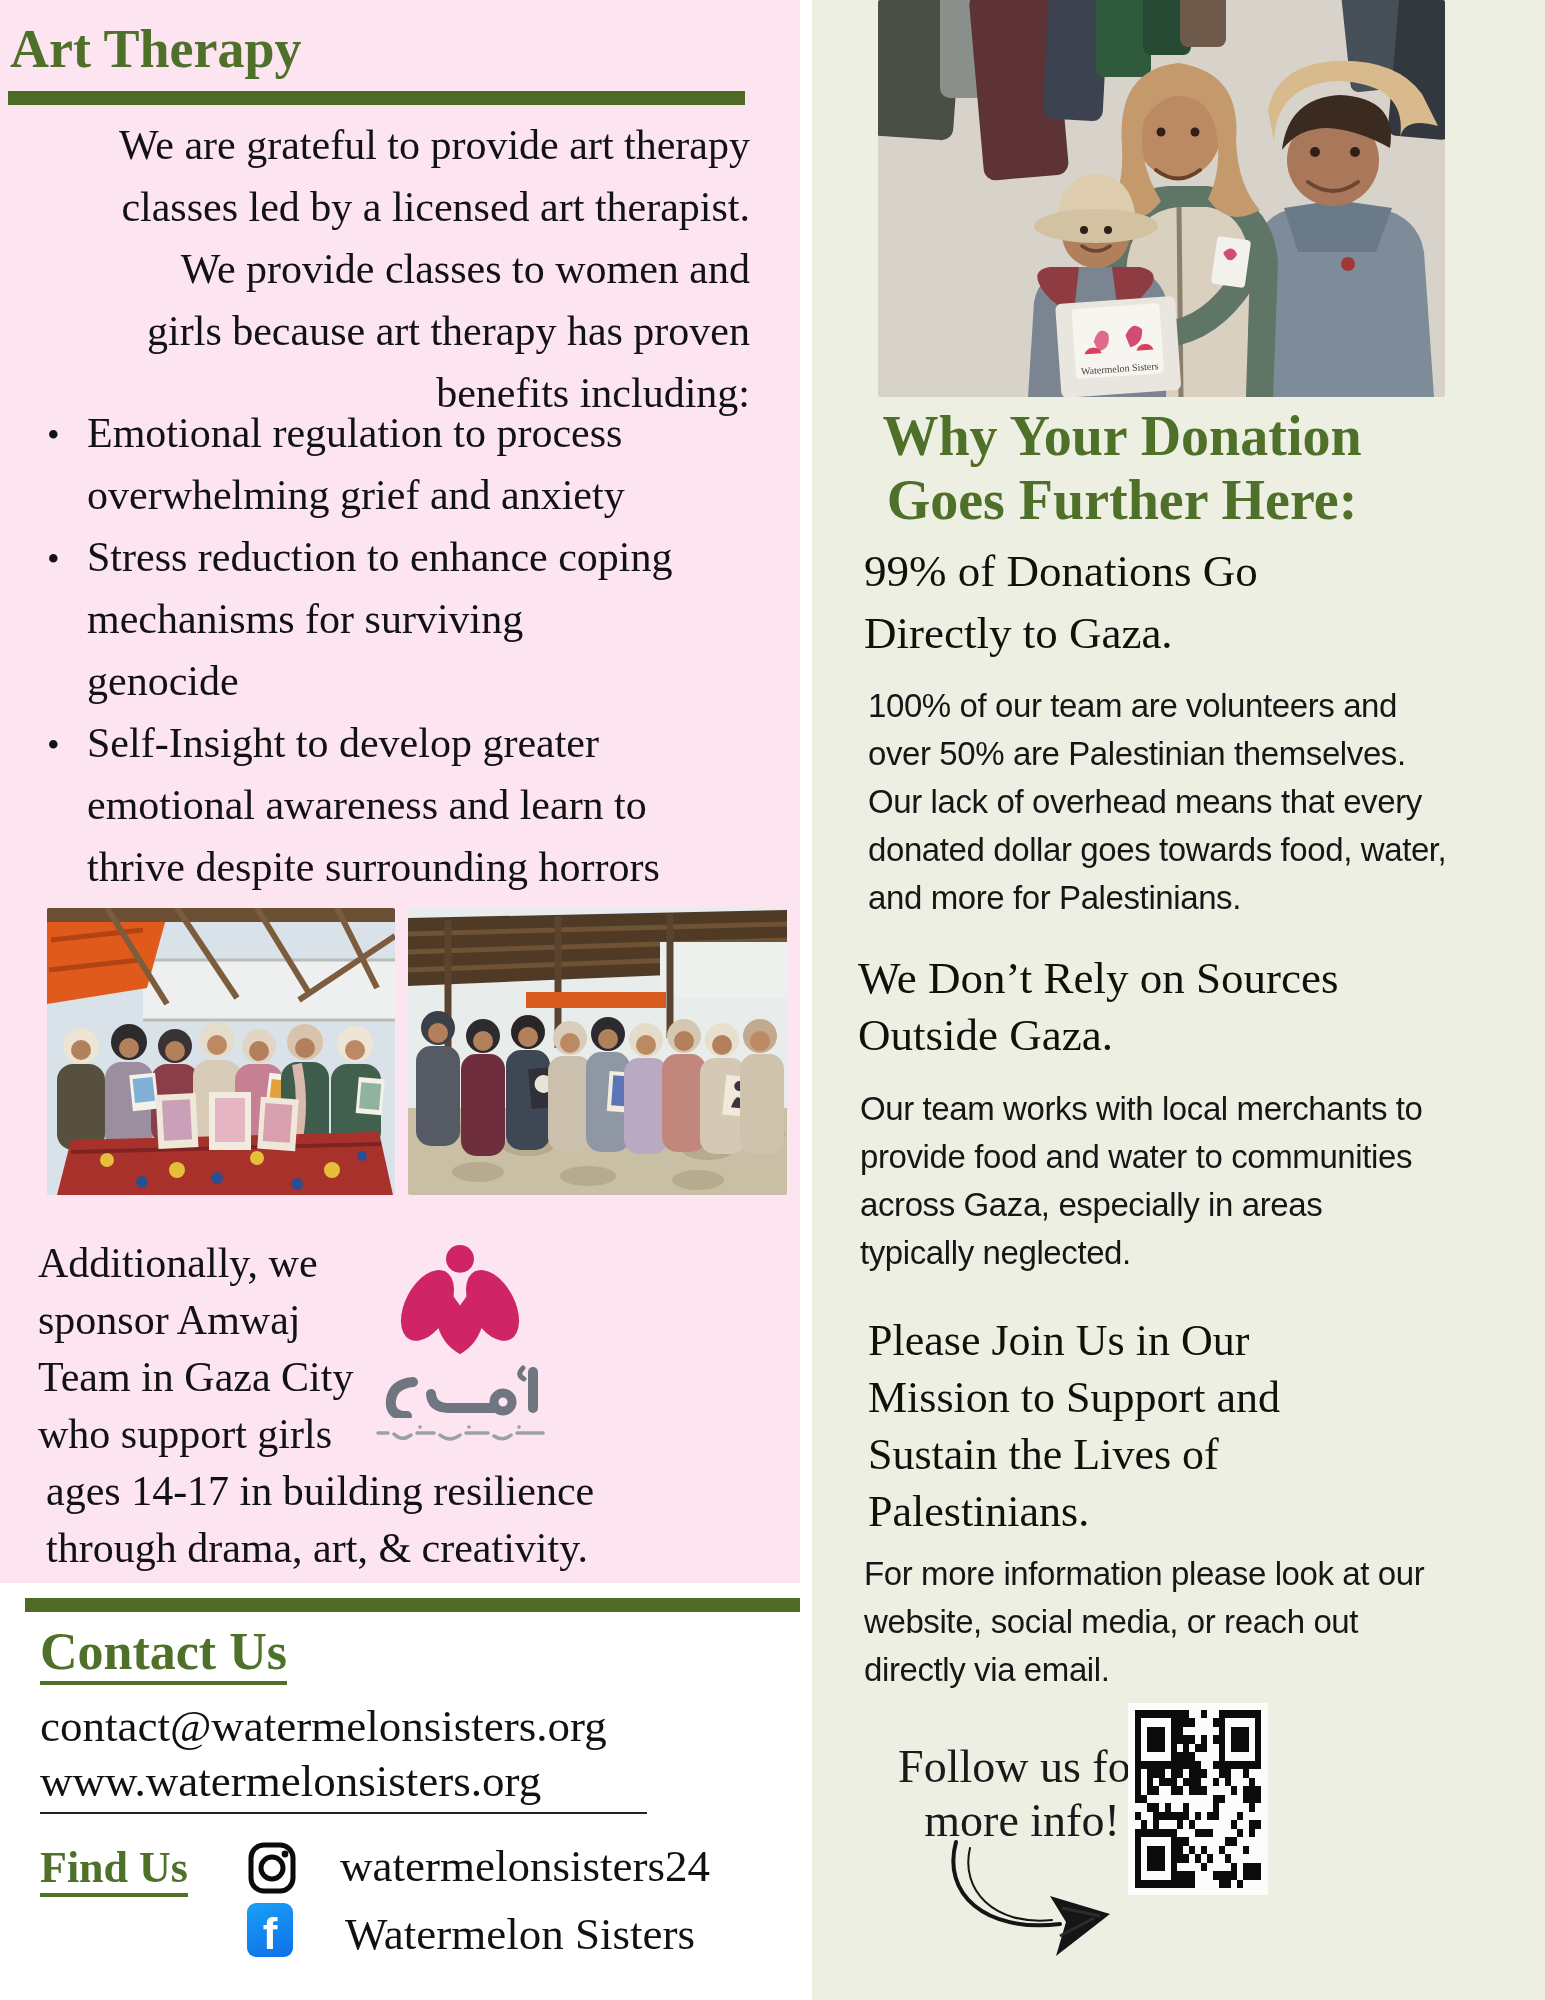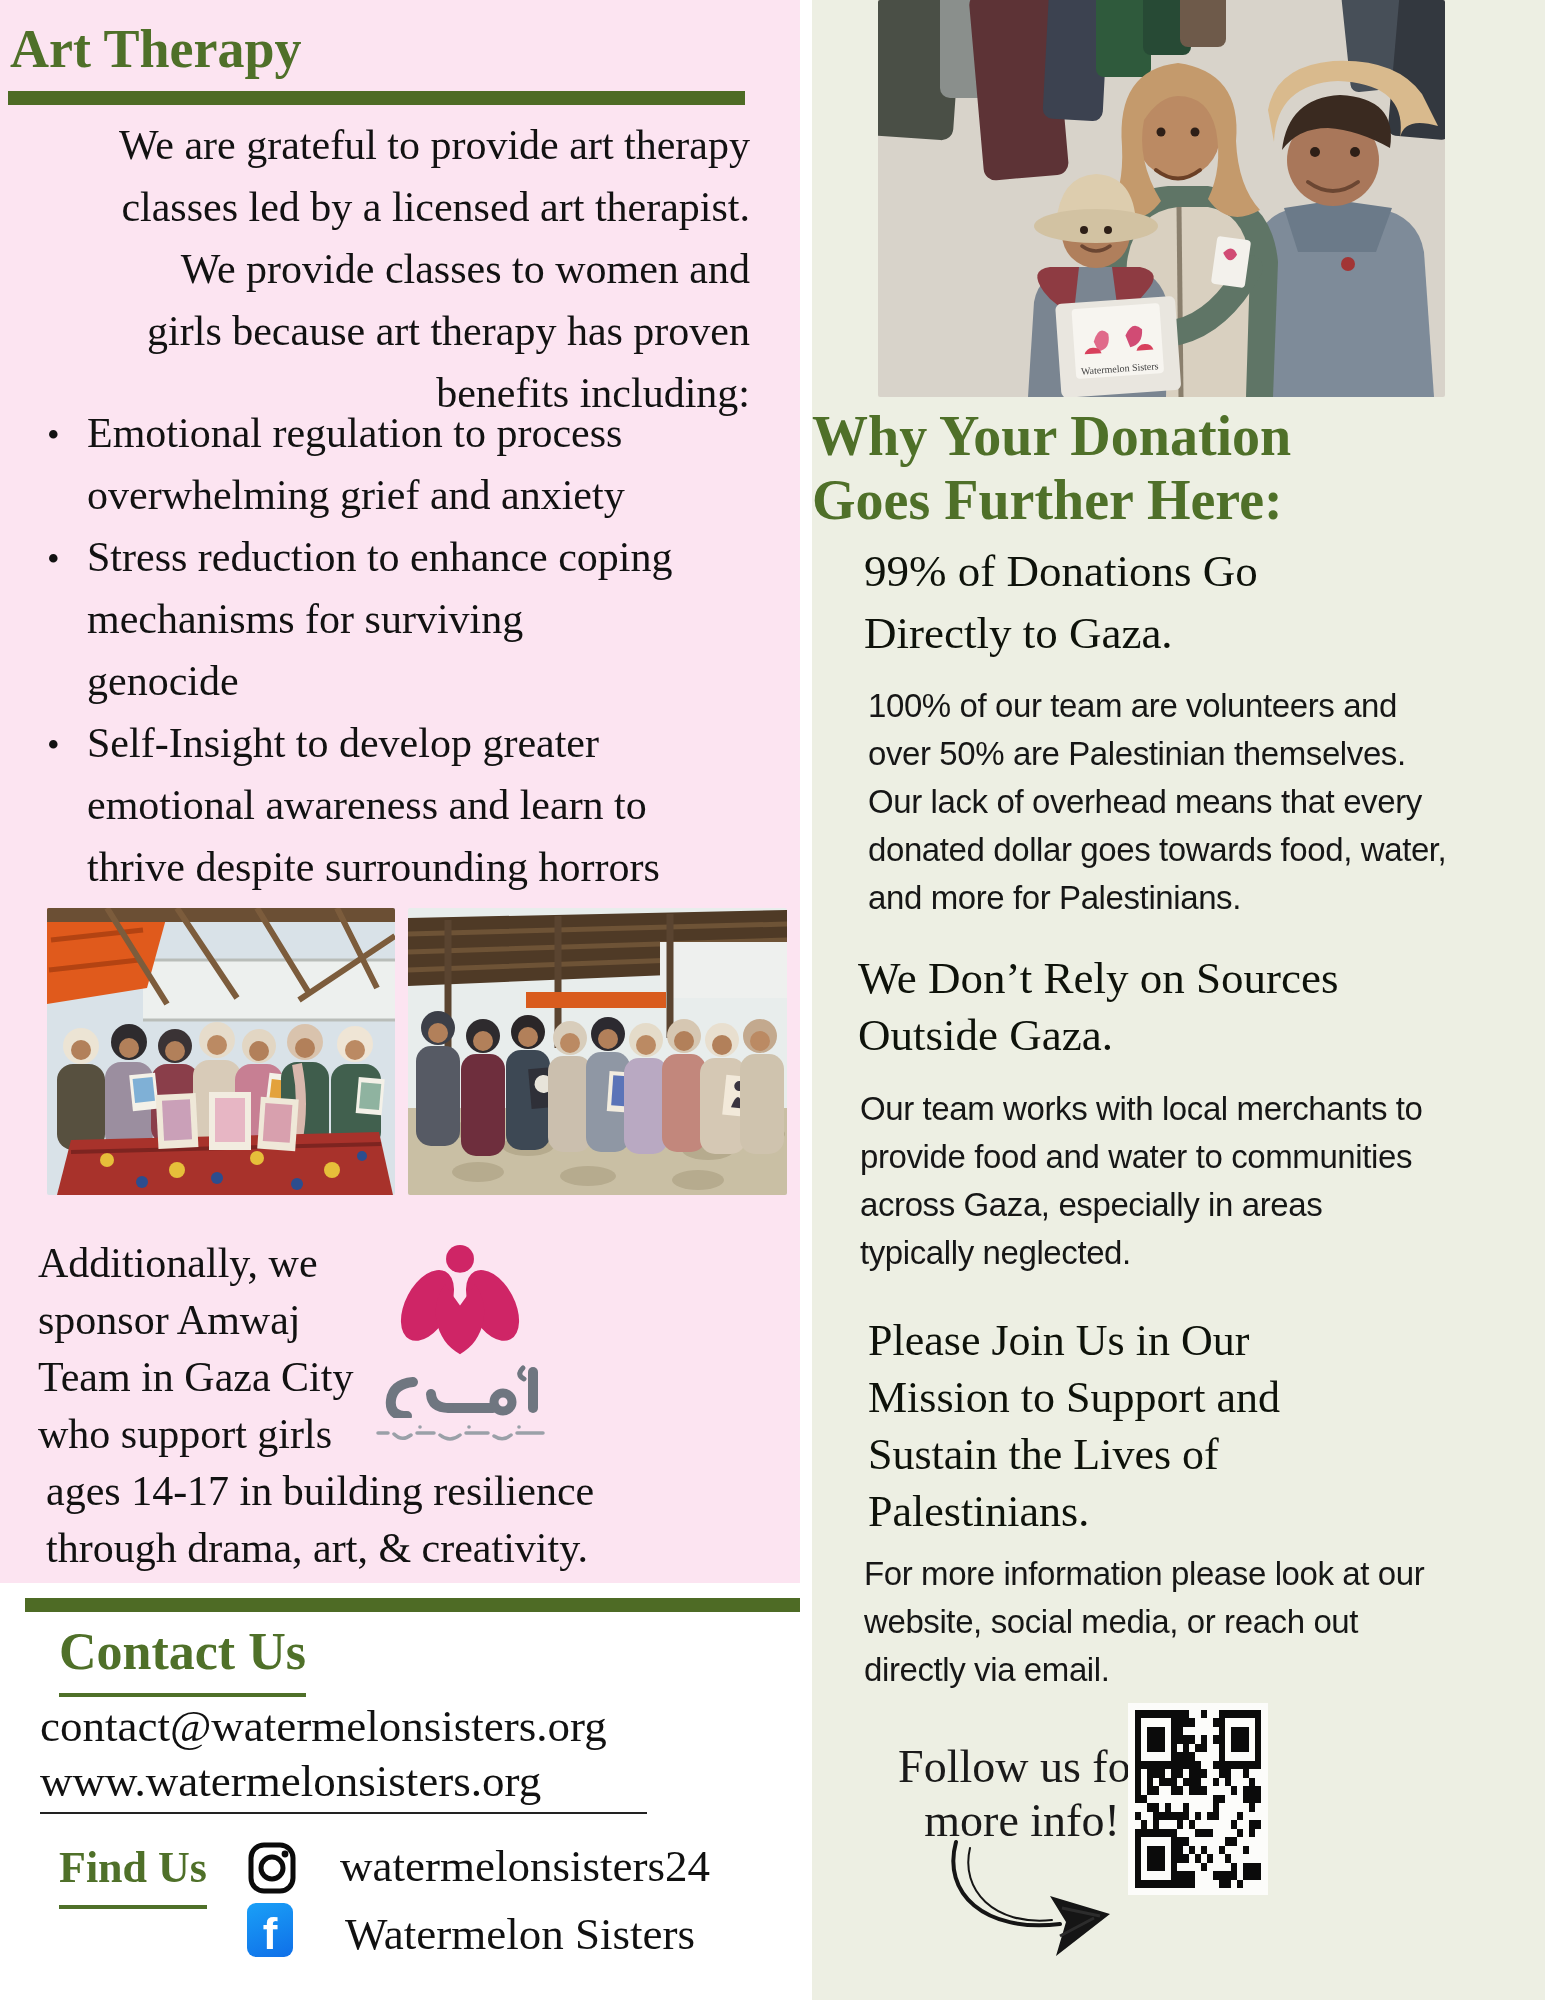--- a/index.html
+++ b/index.html
@@ -30,40 +30,40 @@
 
   .additional-narrow { left:38px; top:1235px; width:420px;
     font-size:42px; line-height:57px; color:#121212; }
   .additional-wide { left:46px; top:1463px; width:620px;
     font-size:42px; line-height:57px; color:#121212; }
   .amwaj { left:360px; top:1238px; width:200px; text-align:center; }
 
   
   .rule-bottom { left:25px; top:1598px; width:775px; }
   .section-link { font-weight:bold; color:#4f7029; border-bottom:4px solid #4f7029;
-    padding-bottom:12px; display:inline-block;margin-left:19px; }
+    padding-bottom:0; display:inline-block; }
   .contact-heading { left:40px; top:1622px; font-size:52px; }
   .contact-email { left:40px; top:1692px; font-size:45px; color:#111;margin-top:8px; }
   .contact-web { left:40px; top:1755px; font-size:45px; color:#111; }
   .thin-line { left:40px; top:1812px; width:607px; height:2px; background:#222; }
   .find-heading { left:40px; top:1842px; font-size:44px; }
   .ig-icon { left:247px; top:1838px; }
   .ig-handle { left:340px; top:1840px; font-size:45px; color:#111; }
   .fb-icon { left:247px; top:1903px; width:46px; height:54px; border-radius:9px;
     background:linear-gradient(160deg,#1aa0f7,#0f6fe8); display:flex;
     align-items:flex-end; justify-content:center; }
   .fb-icon span { font-family:"Liberation Sans",sans-serif; font-weight:bold;
     color:#fff; font-size:44px; line-height:46px; }
   .fb-handle { left:345px; top:1908px; font-size:45px; color:#111; }
 
   
   .sage-col { left:812px; top:0; width:733px; height:2000px; background:#edefe3; }
   .sage-col > .abs { position:absolute; }
   .top-photo { left:66px; top:0; width:567px; height:397px; }
-  .why-heading { left:0; top:404px; width:620px; text-align:left;
+  .why-heading { left:0; top:404px; width:620px; text-align:center;
     font-size:56px; line-height:64px; font-weight:bold; color:#4f7029; }
   .sec-heading { font-weight:normal; color:#0e120a; font-size:45px; line-height:62px; }
   .h99 { left:52px; top:540px; }
   .hrely { left:46px; top:950px; line-height:57px; }
   .hjoin { left:56px; top:1312px; font-size:44px; line-height:57px; }
   .body-par { color:#161616; font-size:33px; line-height:48px; letter-spacing:-0.4px; }
   .p1 { left:56px; top:682px; }
   .p2 { left:48px; top:1085px; }
   .p3 { left:52px; top:1550px; }
   .follow { left:30px; top:1740px; width:360px; text-align:center;

